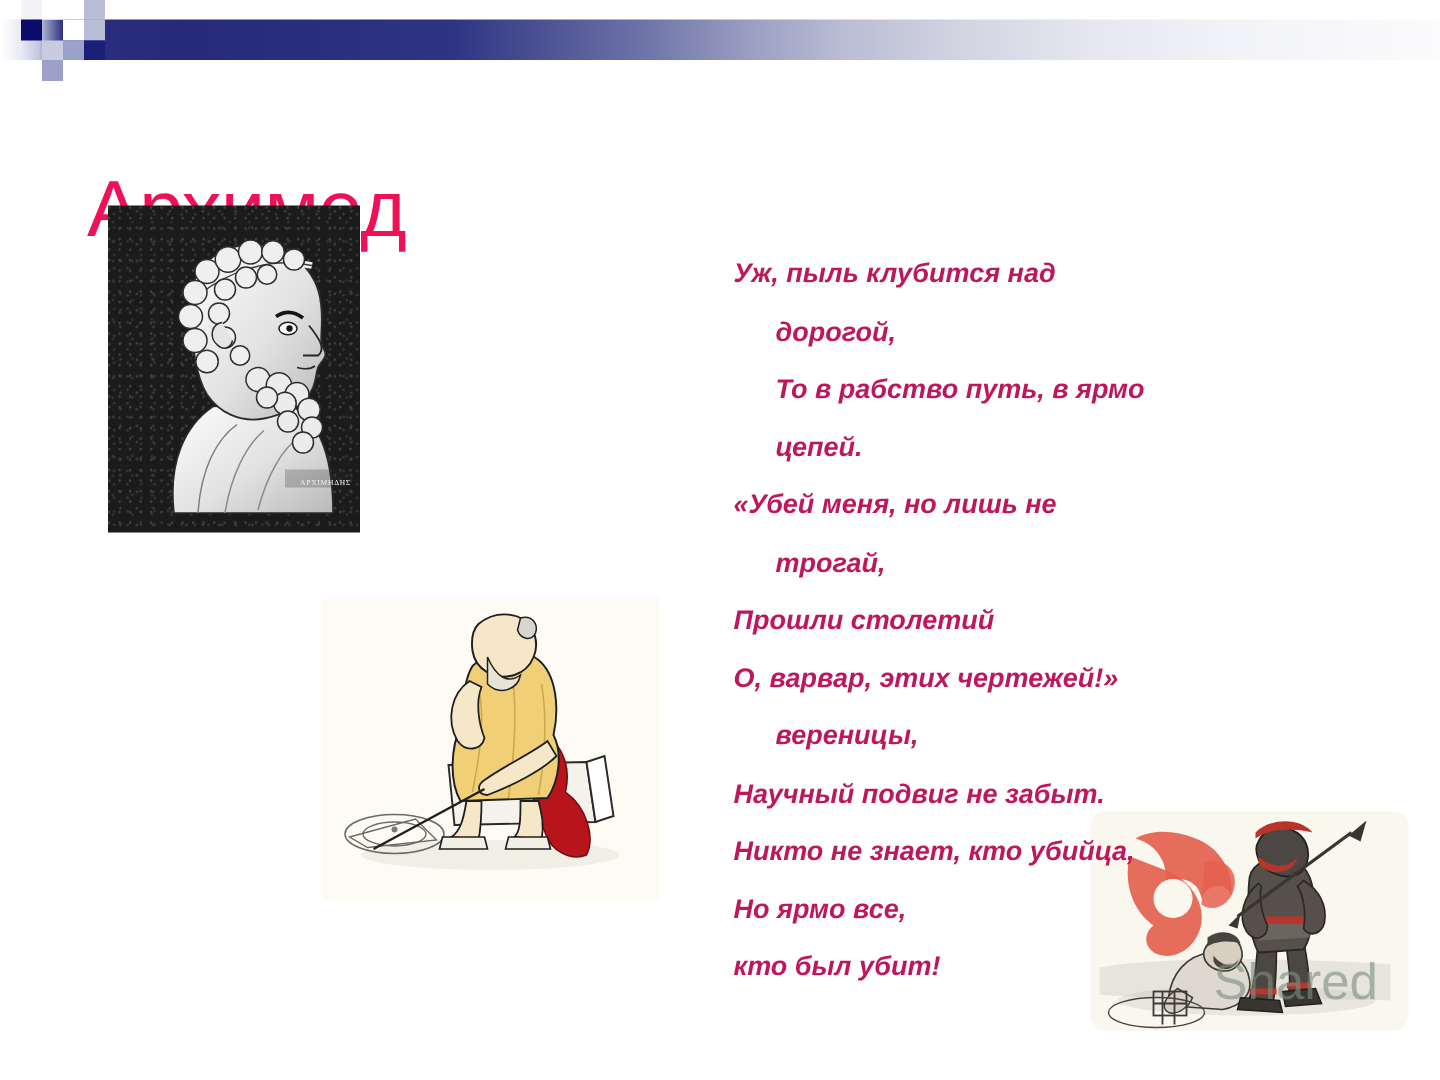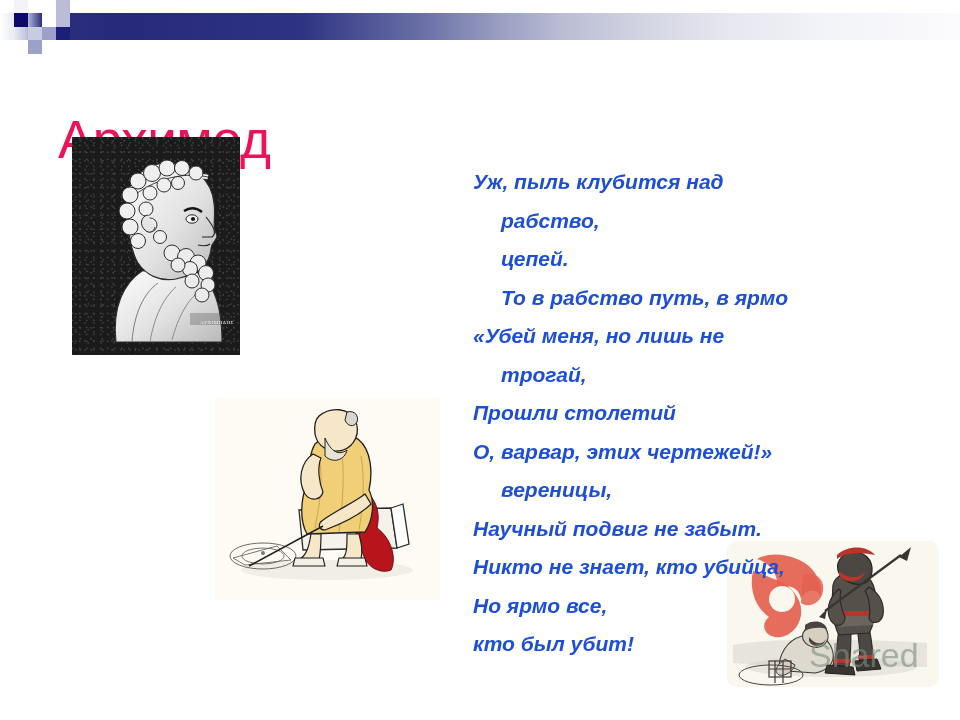--- a/index.html
+++ b/index.html
@@ -37,23 +37,23 @@
 
   
   .title{
     position:absolute;left:58px;top:78px;
     font-size:53px;line-height:58px;font-weight:normal;
     color:#ee1157;letter-spacing:-0.5px;white-space:nowrap;margin-top:33px;
   }
 
   
   .poem{
-    position:absolute;left:473px;top:163px;width:430px;
-    font-size:21px;line-height:38.5px;font-weight:bold;font-style:italic;
-    color:#1d4ed8;
+    position:absolute;left:489px;top:163px;width:430px;
+    font-size:18px;line-height:38.5px;font-weight:bold;font-style:italic;
+    color:#be185d;
   }
   .poem .ln{white-space:pre-wrap;}
   .poem .wrap{display:block;text-indent:0;padding-left:28px;}
 
   
   .imgbox{position:absolute;overflow:hidden;}
 
   
   #bust{left:72px;top:137px;width:168px;height:218px;background:#1b1b1b;}
   #bust .grain{
@@ -284,23 +284,23 @@
 
       <line x1="98" y1="70" x2="174" y2="14" stroke="#3a3530" stroke-width="2.2"></line>
       <path d="M172 16 L184 6 L180 20 Z" fill="#3a3530"></path>
       <path d="M100 68 L92 76 L98 78 Z" fill="#3a3530"></path>
     </svg>
     <div class="wm">Shared</div>
   </div>
 
   <div class="poem">
     <div class="ln">Уж, пыль клубится над</div>
-    <div class="ln wrap">рабство,</div>
+    <div class="ln wrap">дорогой,</div>
+    <div class="ln wrap">То в рабство путь, в ярмо</div>
     <div class="ln wrap">цепей.</div>
-    <div class="ln wrap">То в рабство путь, в ярмо</div>
     <div class="ln">«Убей меня, но лишь не</div>
     <div class="ln wrap">трогай,</div>
     <div class="ln">Прошли столетий</div>
     <div class="ln">О, варвар, этих чертежей!»</div>
     <div class="ln wrap">вереницы,</div>
     <div class="ln">Научный подвиг не забыт.</div>
     <div class="ln">Никто не знает, кто убийца,</div>
     <div class="ln">Но ярмо все,</div>
     <div class="ln">кто был убит!</div>
   </div>

